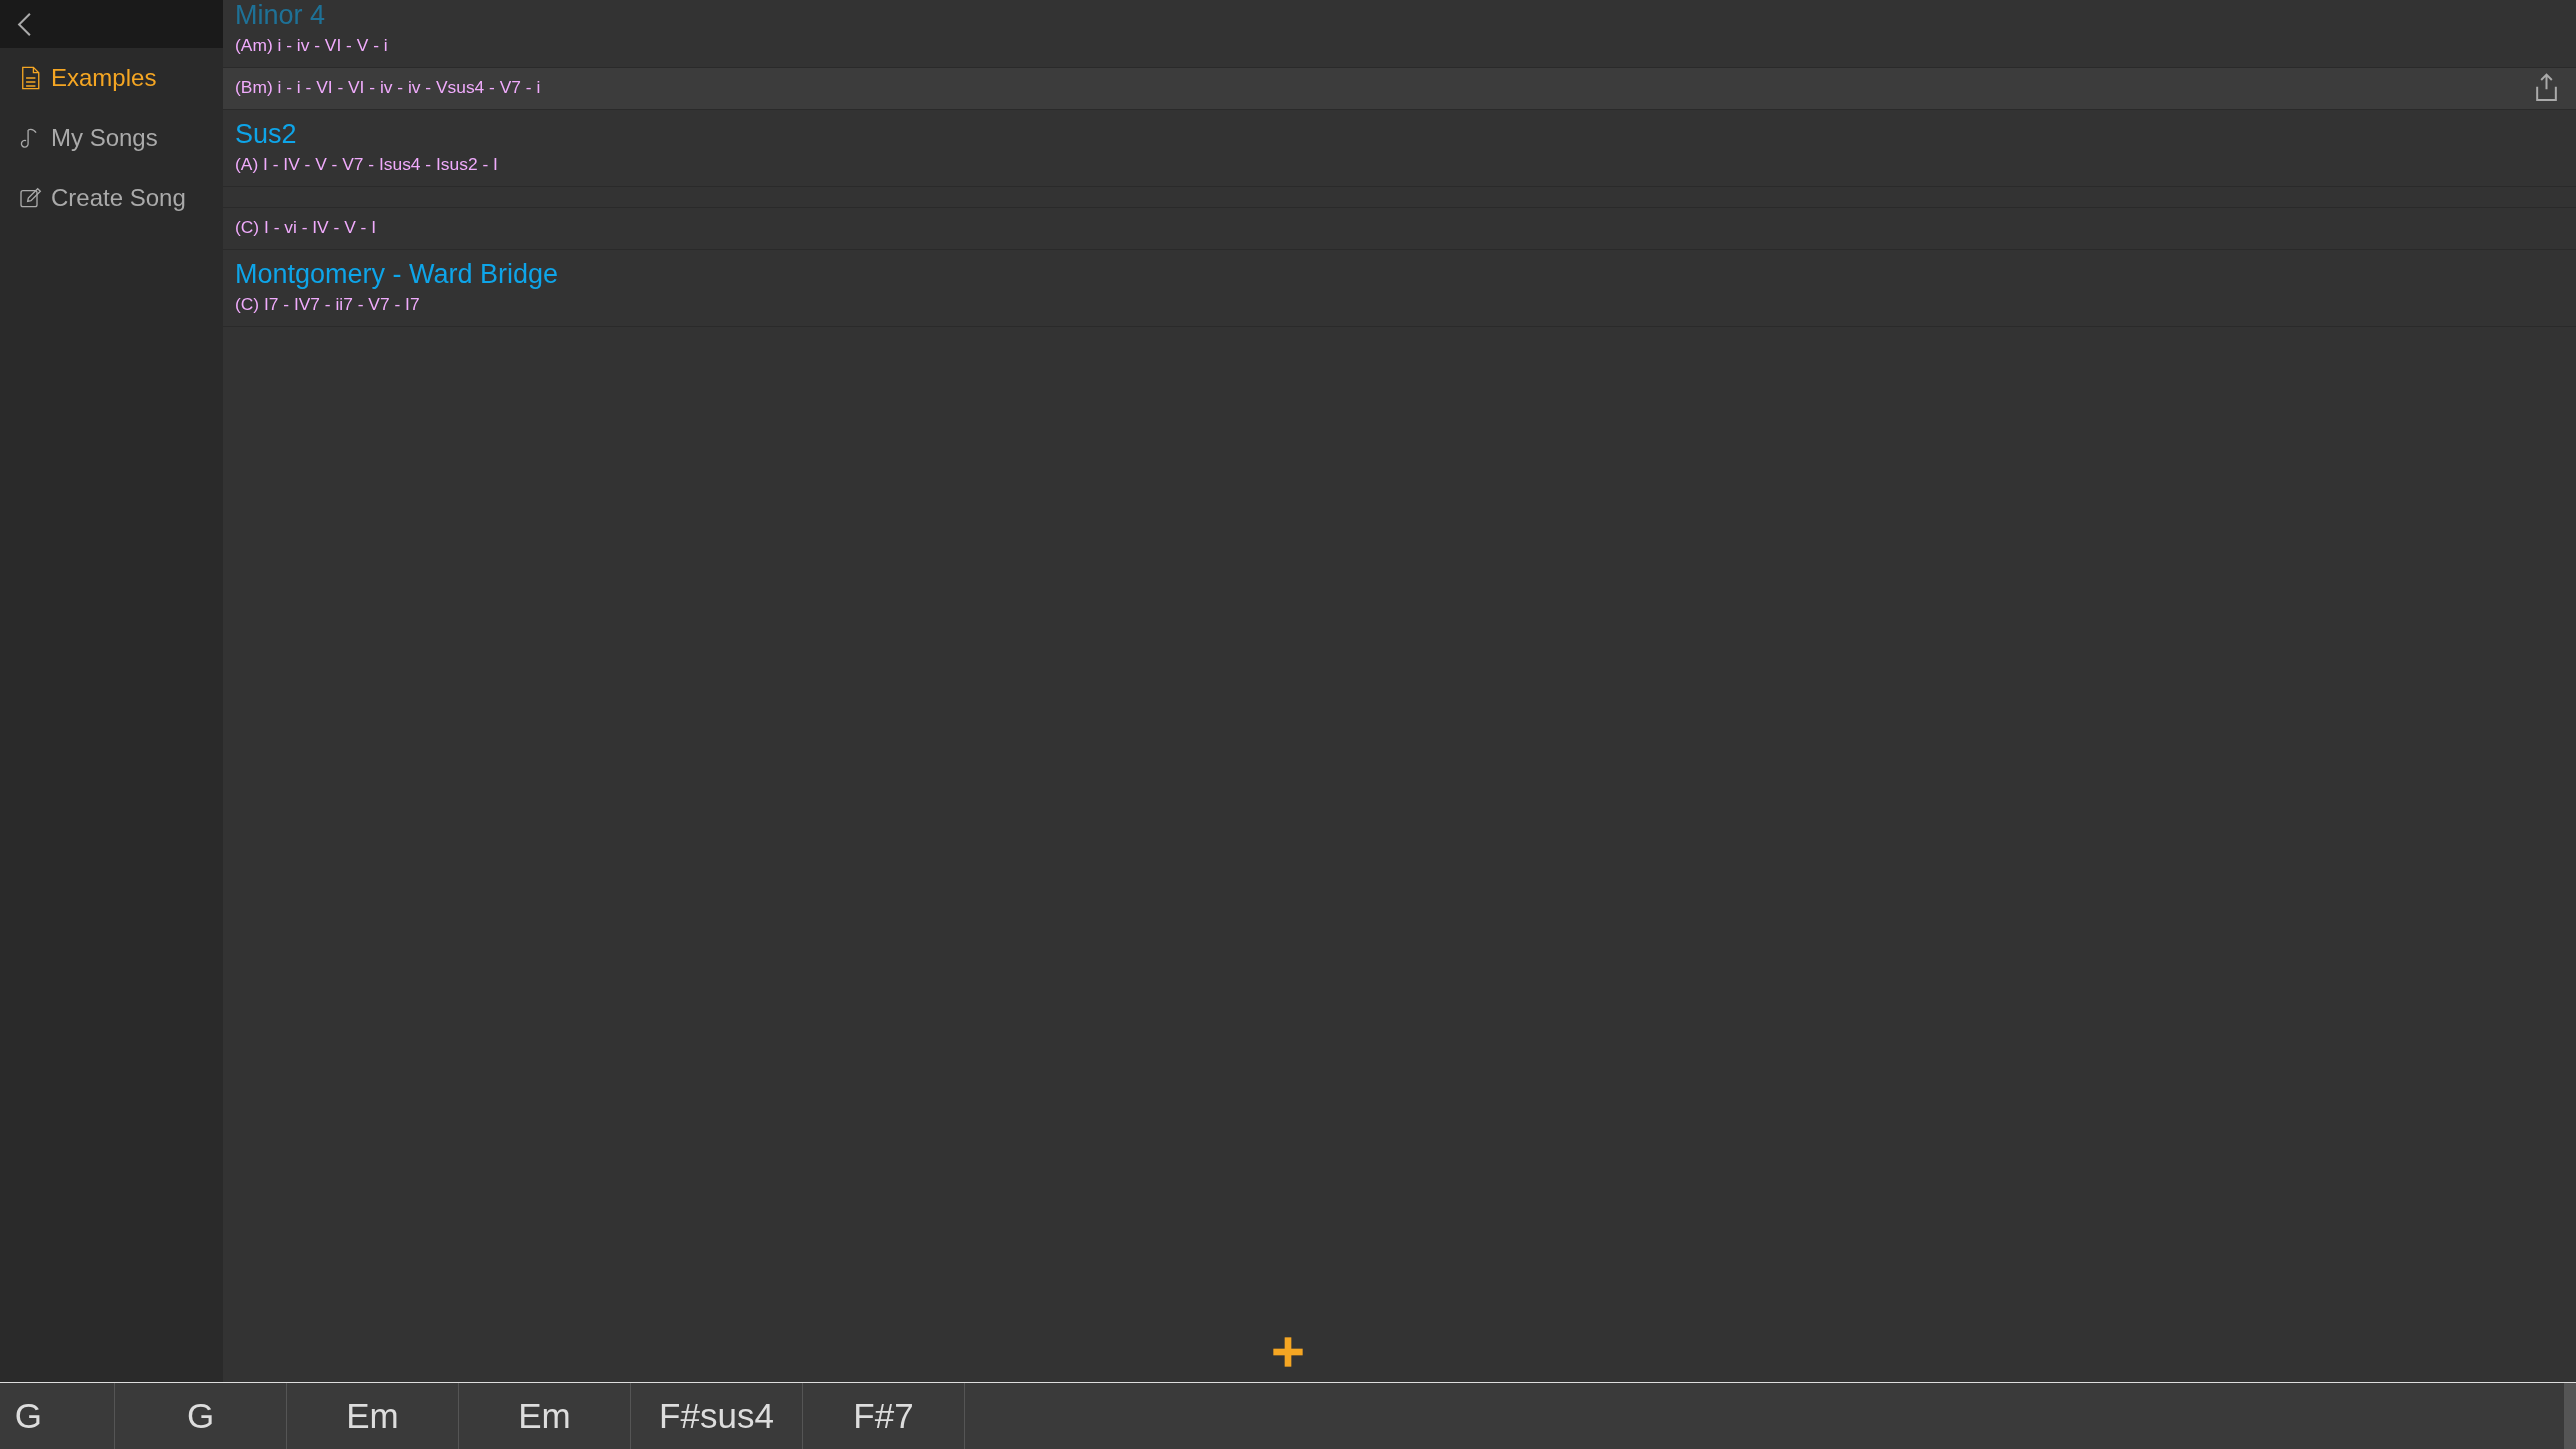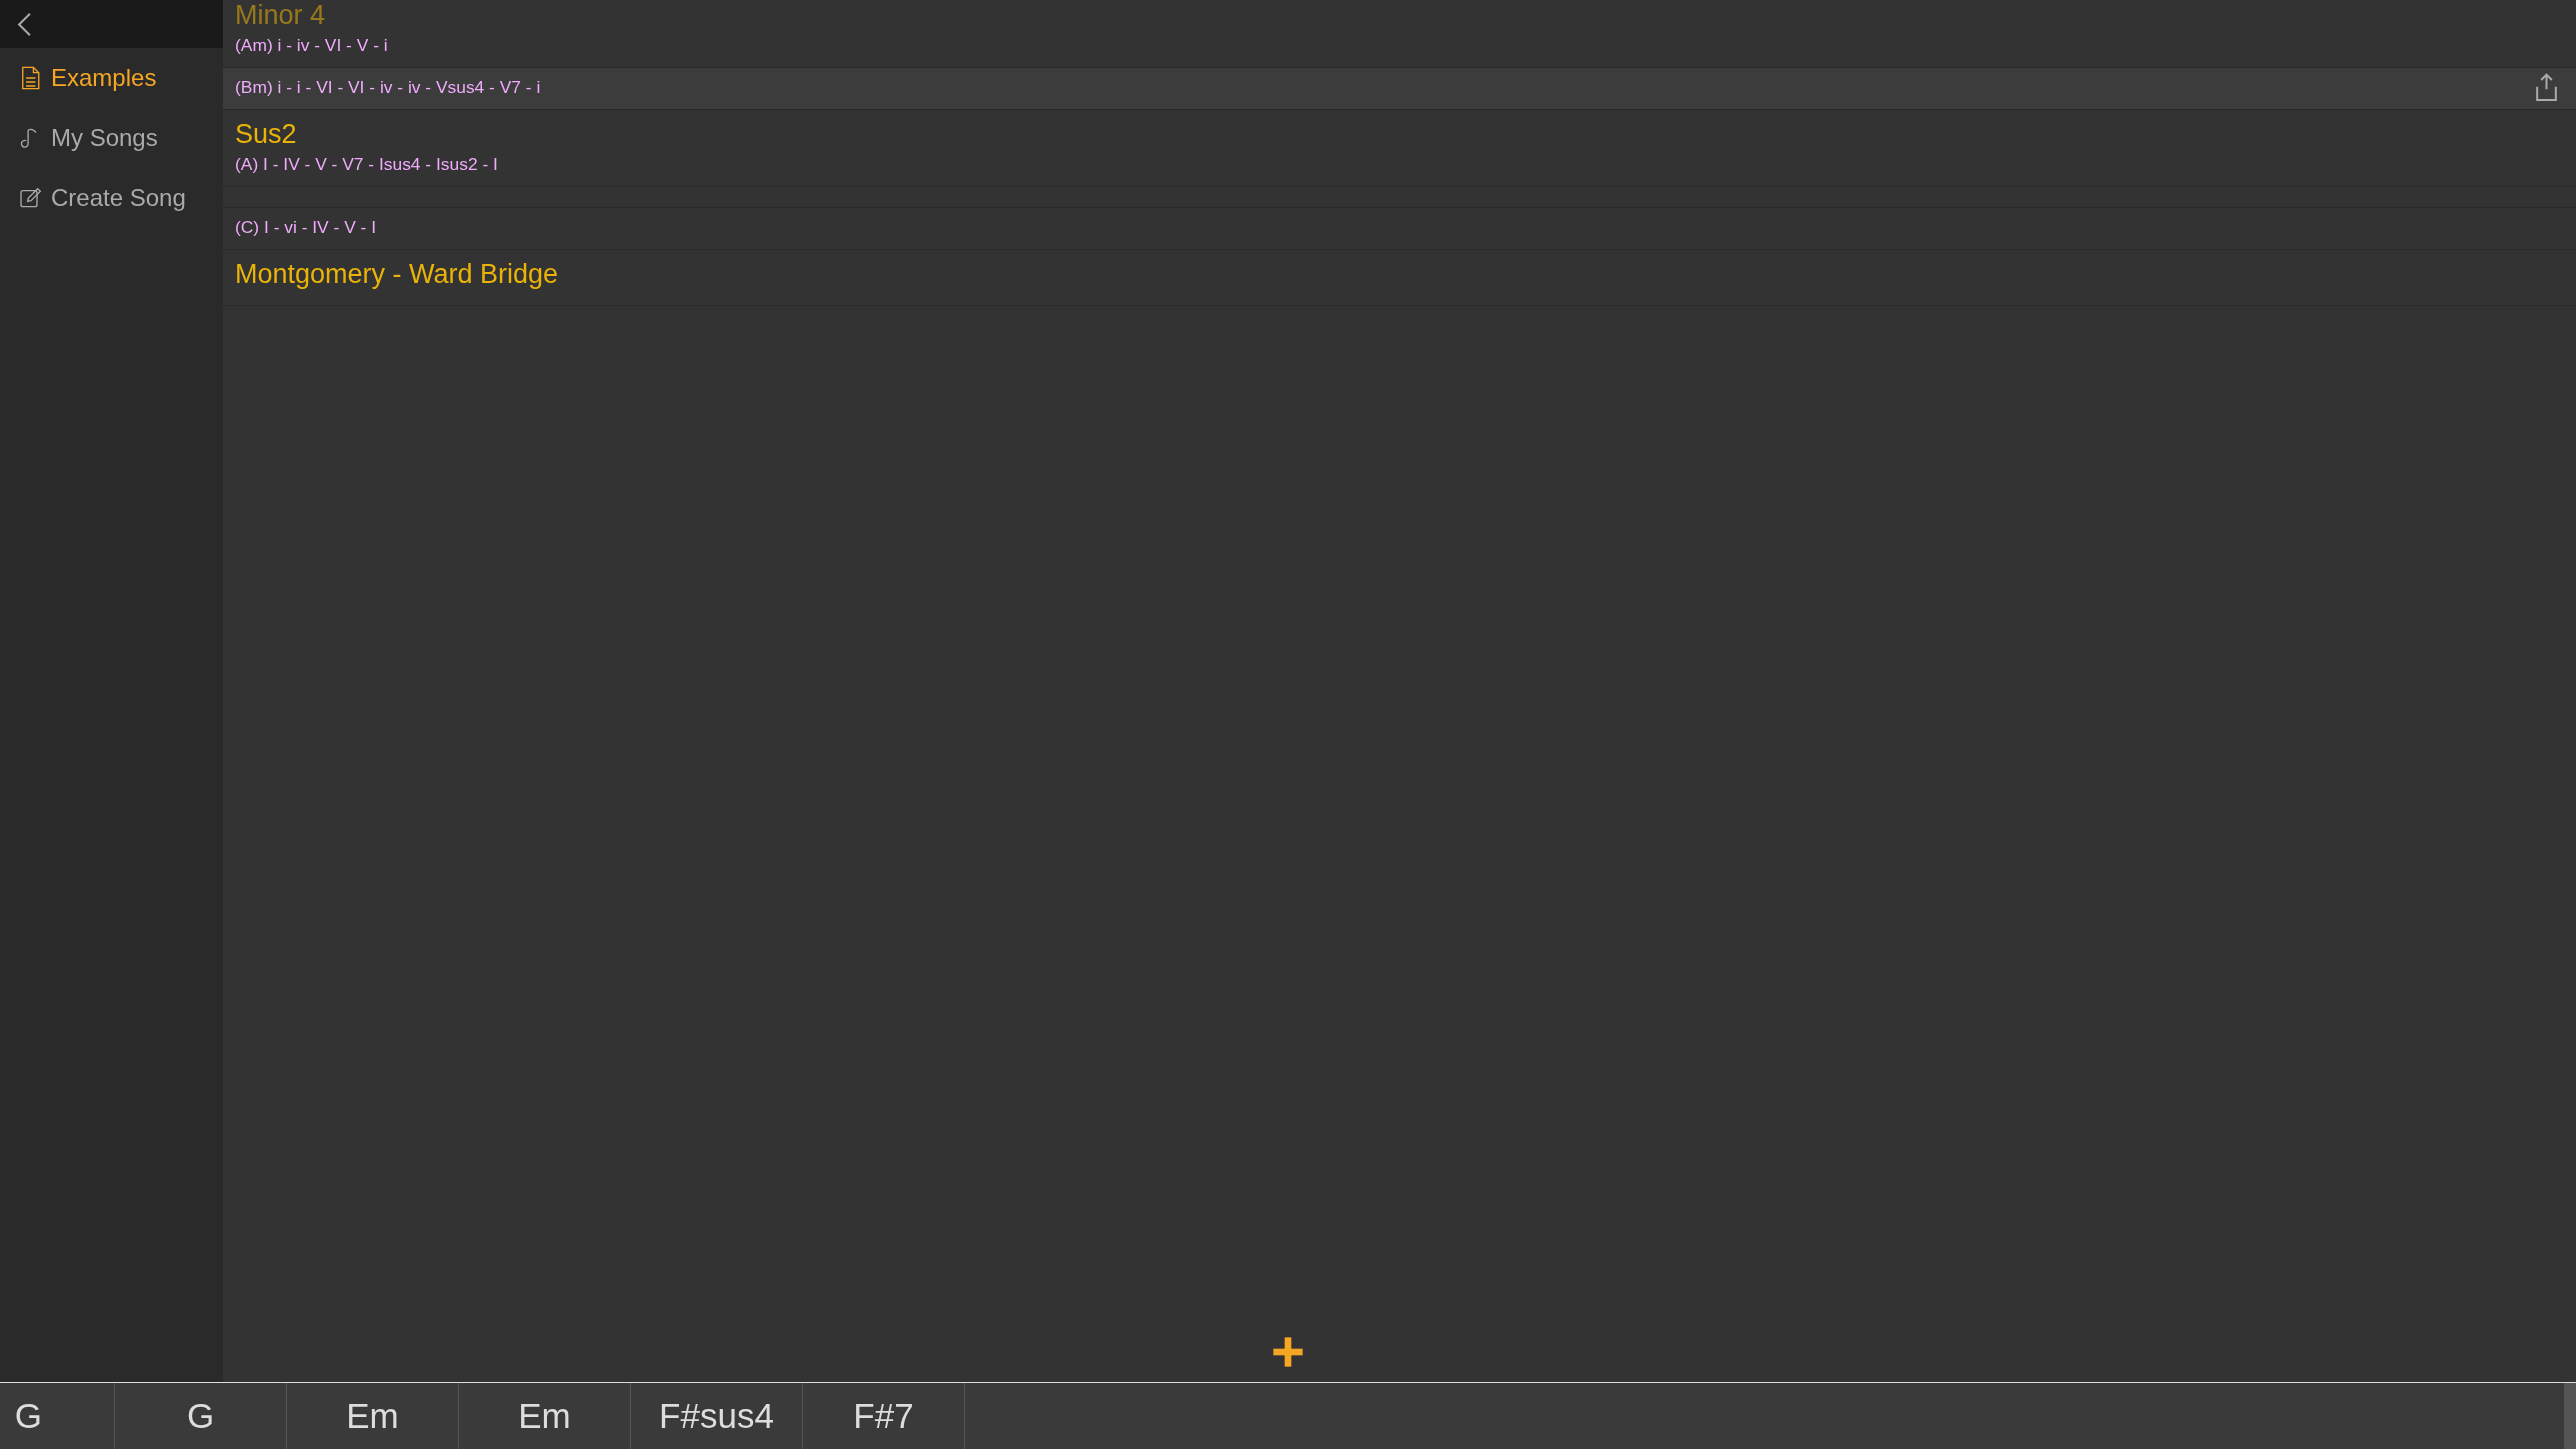--- a/index.html
+++ b/index.html
@@ -78,21 +78,21 @@
     cursor: pointer;
   }
   .list-item.first {
     padding-top: 0;
   }
   .list-item.sel {
     background: #3c3c3c;
   }
   .item-title {
     font-size: 27px;
-    color: #eab308;
+    color: #0ea5e9;
     margin-bottom: 4px;
   }
   .item-title.faded { opacity: 0.55; }
   .item-sub {
     font-size: 17.4px;
     color: #f0abfc;
   }
   .share-btn {
     position: absolute;
     right: 13.4px;
@@ -204,20 +204,21 @@
       <div class="item-title">Sus2</div>
       <div class="item-sub">(A) I - IV - V - V7 - Isus4 - Isus2 - I</div>
     </div>
     <div class="list-item">
     </div>
     <div class="list-item">
       <div class="item-sub">(C)  I - vi - IV - V - I</div>
     </div>
     <div class="list-item">
       <div class="item-title">Montgomery - Ward Bridge</div>
+      <div class="item-sub">(C)  I7 - IV7 - ii7 - V7 - I7</div>
     </div>
   </div>
 
 <div class="plus">
   <svg width="32" height="32" viewBox="0 0 48 48">
     <rect x="19" y="2" width="10" height="44" fill="#f5a623"></rect>
     <rect x="2" y="19" width="44" height="10" fill="#f5a623"></rect>
   </svg>
 </div>
 

